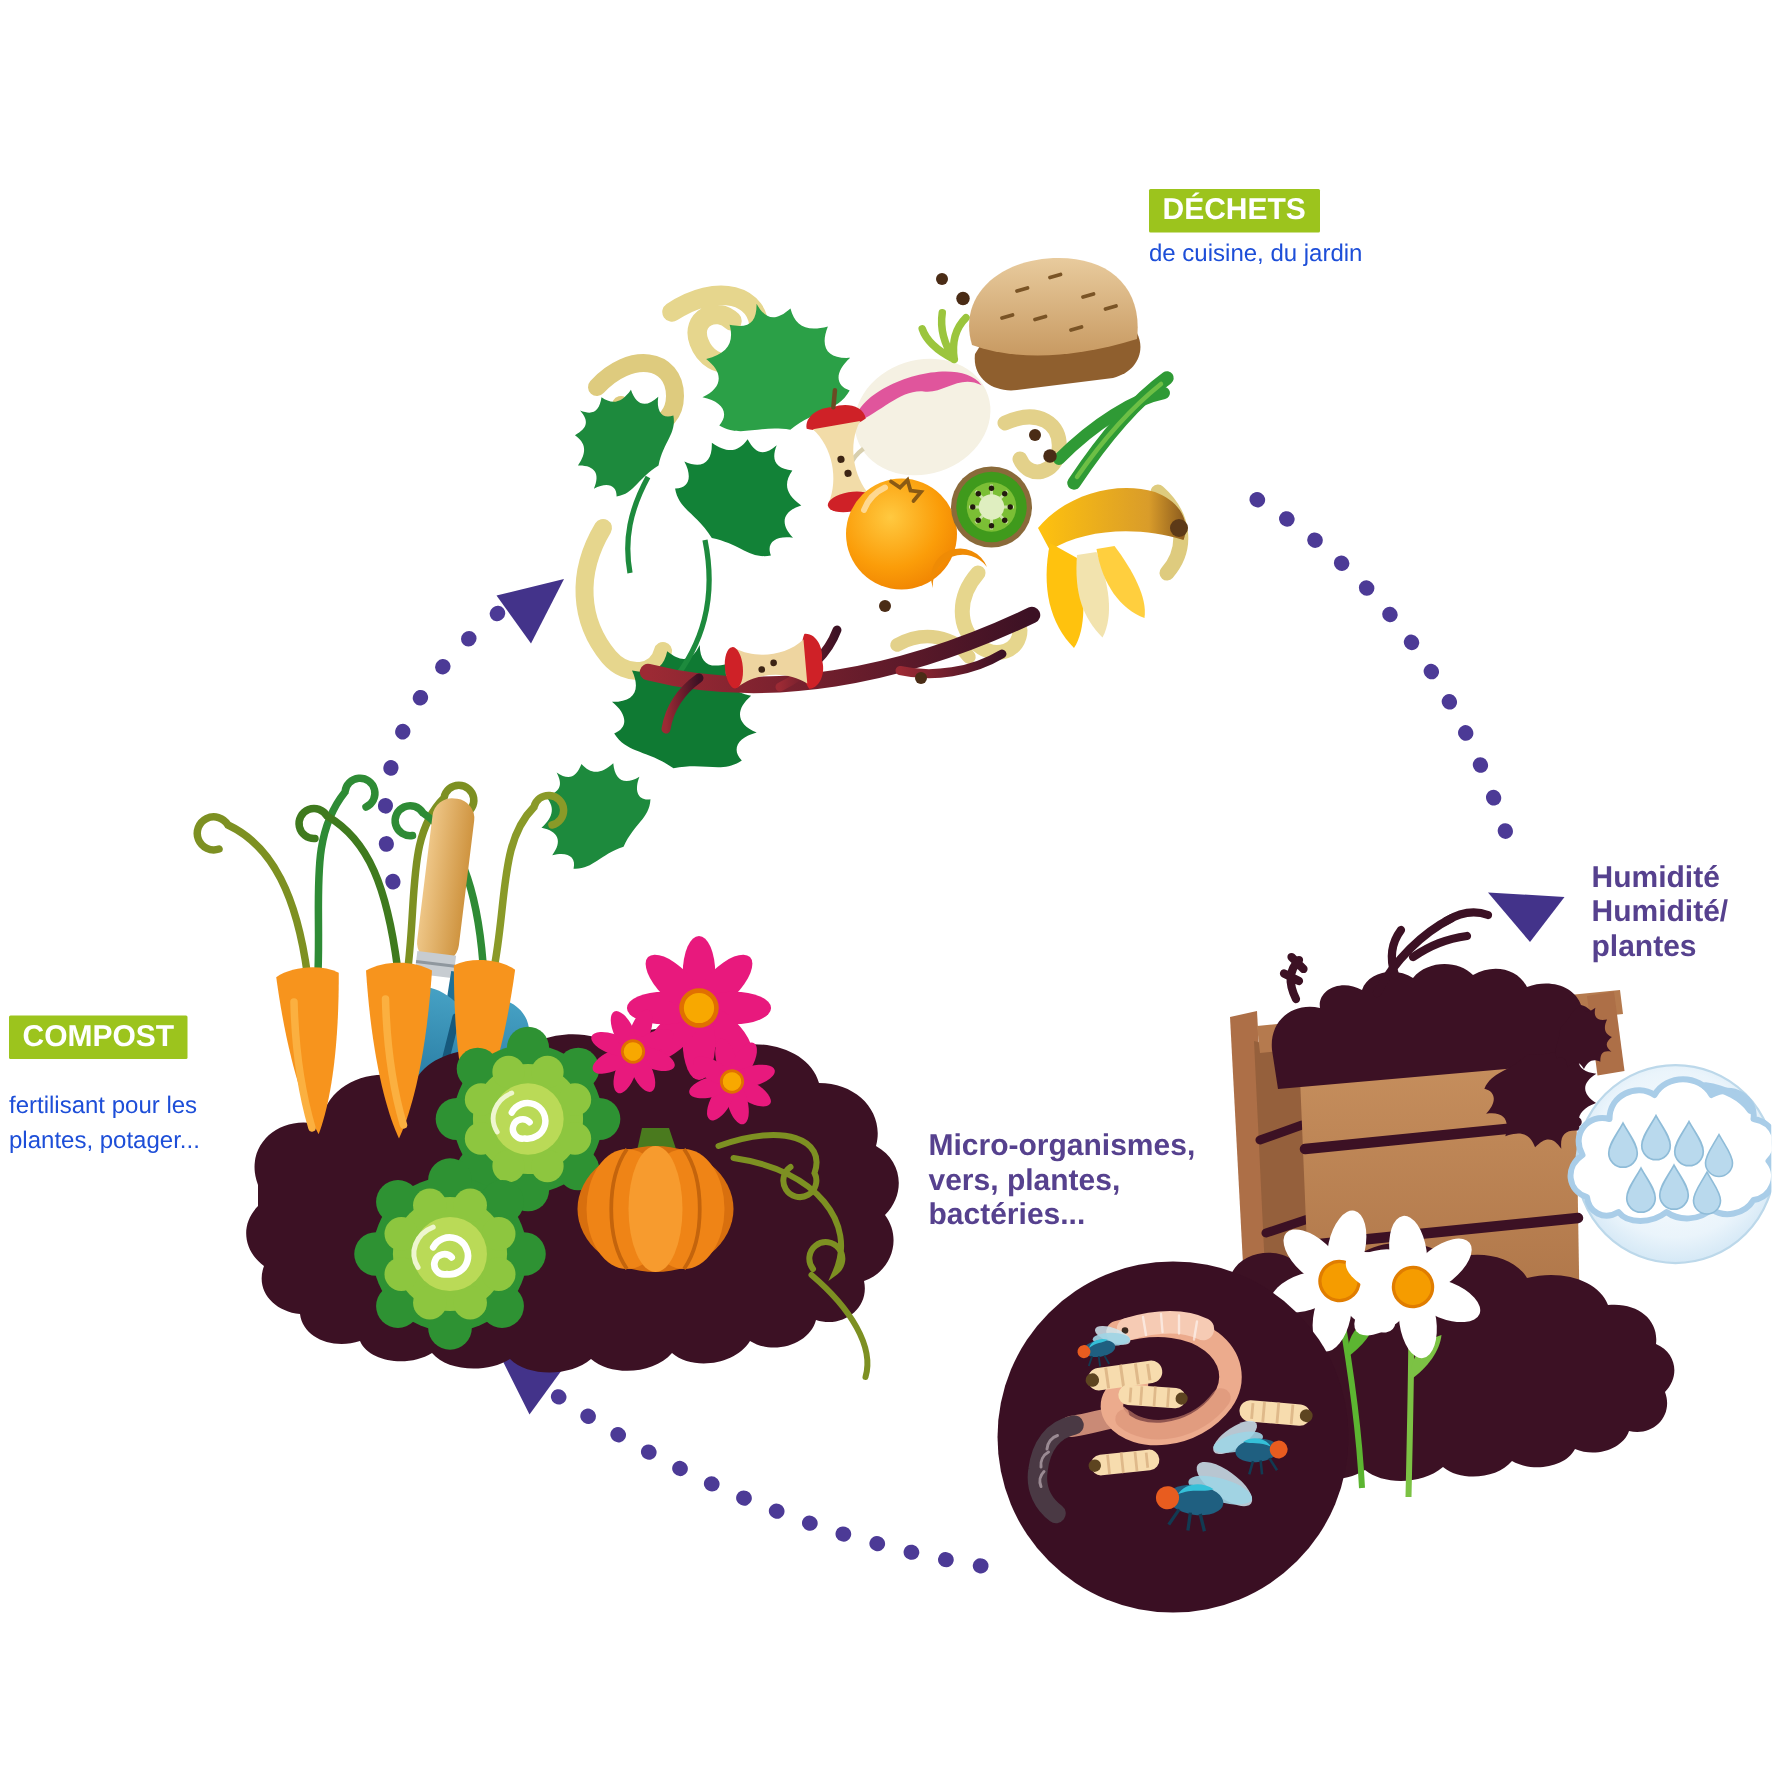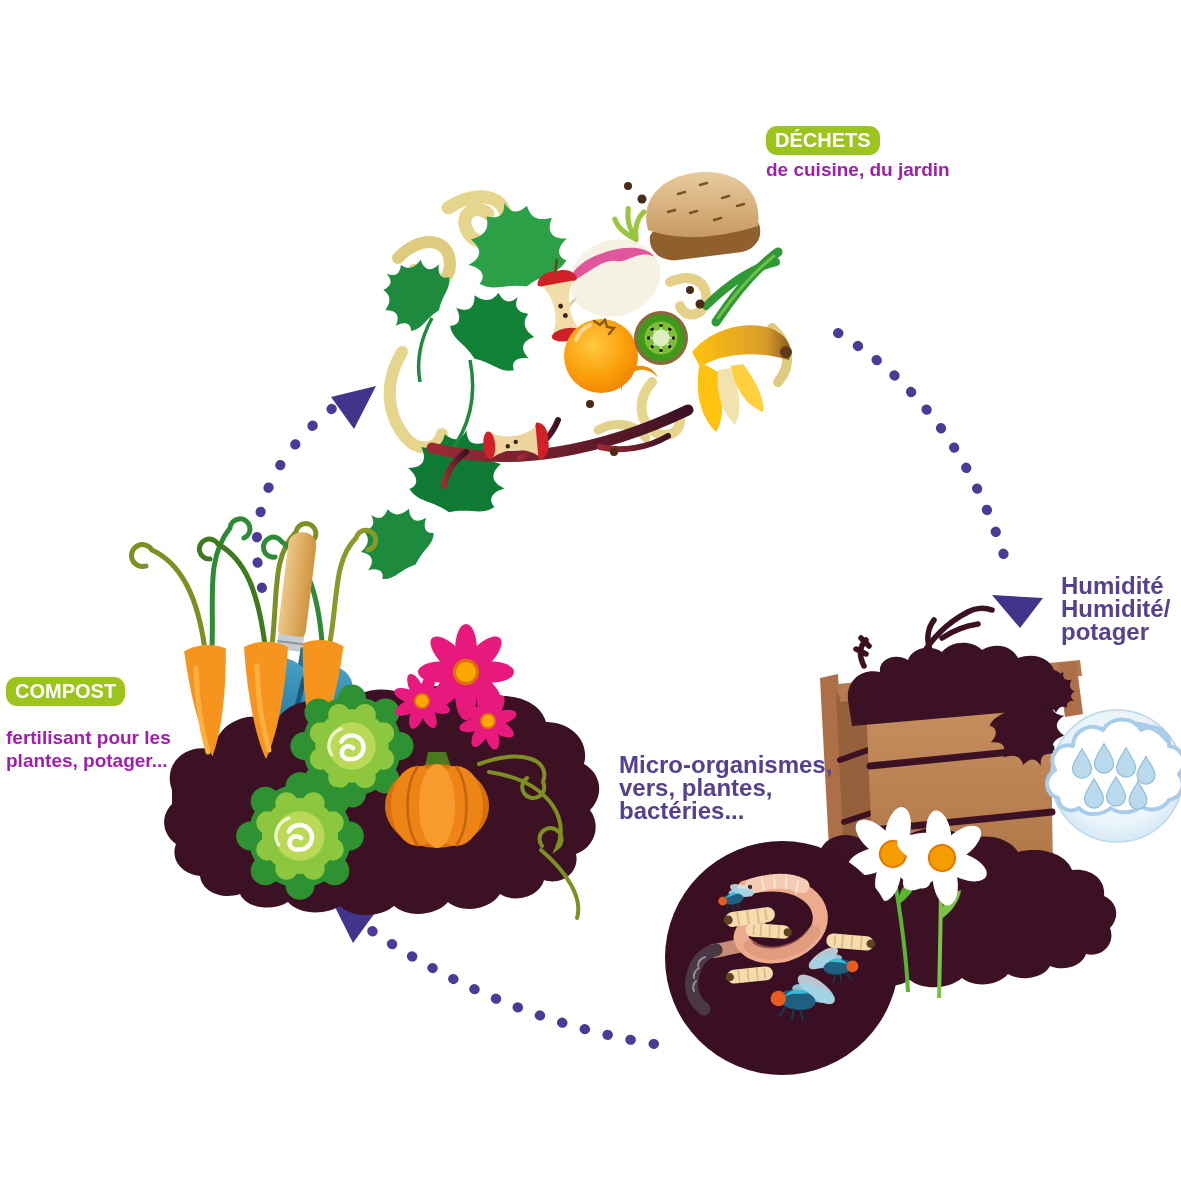--- a/index.html
+++ b/index.html
@@ -1,23 +1,23 @@
 <!DOCTYPE html>
 <html><head>
 <meta charset="utf-8">
 <style>
   html,body{margin:0;padding:0;background:#fff;}
   #stage{position:relative;width:1181px;height:1181px;background:#fff;overflow:hidden;
          font-family:"Liberation Sans","DejaVu Sans",sans-serif;}
   #art{position:absolute;left:0;top:0;}
   .label-block{position:absolute;white-space:nowrap;}
   .badge{display:inline-block;background:#9cc41d;color:#fff;font-weight:bold;font-size:20px;
-         line-height:24px;padding:2px 9px 3px;border-radius:11px;}
-  .subtitle{color:#a21caf;font-weight:bold;font-size:19px;line-height:24px;margin-top:3px;}
-  .purple-label{color:#56418e;font-weight:bold;font-size:24px;line-height:23px;}
+         line-height:24px;padding:2px 9px 3px;border-radius:1px;}
+  .subtitle{color:#1d4ed8;font-weight:normal;font-size:16px;line-height:24px;margin-top:3px;}
+  .purple-label{color:#56418e;font-weight:bold;font-size:20px;line-height:23px;}
 </style>
 </head>
 <body>
 
 <div id="stage">
 
 <svg id="art" width="1181" height="1181" viewBox="0 0 1181 1181">
   <defs>
     <radialGradient id="orangeG" cx="40%" cy="35%" r="75%">
       <stop offset="0%" stop-color="#ffc940"></stop>
@@ -418,21 +418,21 @@
 </svg>
 
   <div class="label-block" style="left:766px;top:126px">
     <span class="badge">DÉCHETS</span>
     <div class="subtitle">de cuisine, du jardin</div>
   </div>
 
   <div class="label-block purple-label" style="left:1061px;top:574px">
     <div>Humidité</div>
     <div>Humidité/</div>
-    <div>potager</div>
+    <div>plantes</div>
   </div>
 
   <div class="label-block purple-label" style="left:619px;top:753px">
     <div>Micro-organismes,</div>
     <div>vers, plantes,</div>
     <div>bactéries...</div>
   </div>
 
   <div class="label-block" style="left:6px;top:677px">
     <span class="badge">COMPOST</span>

